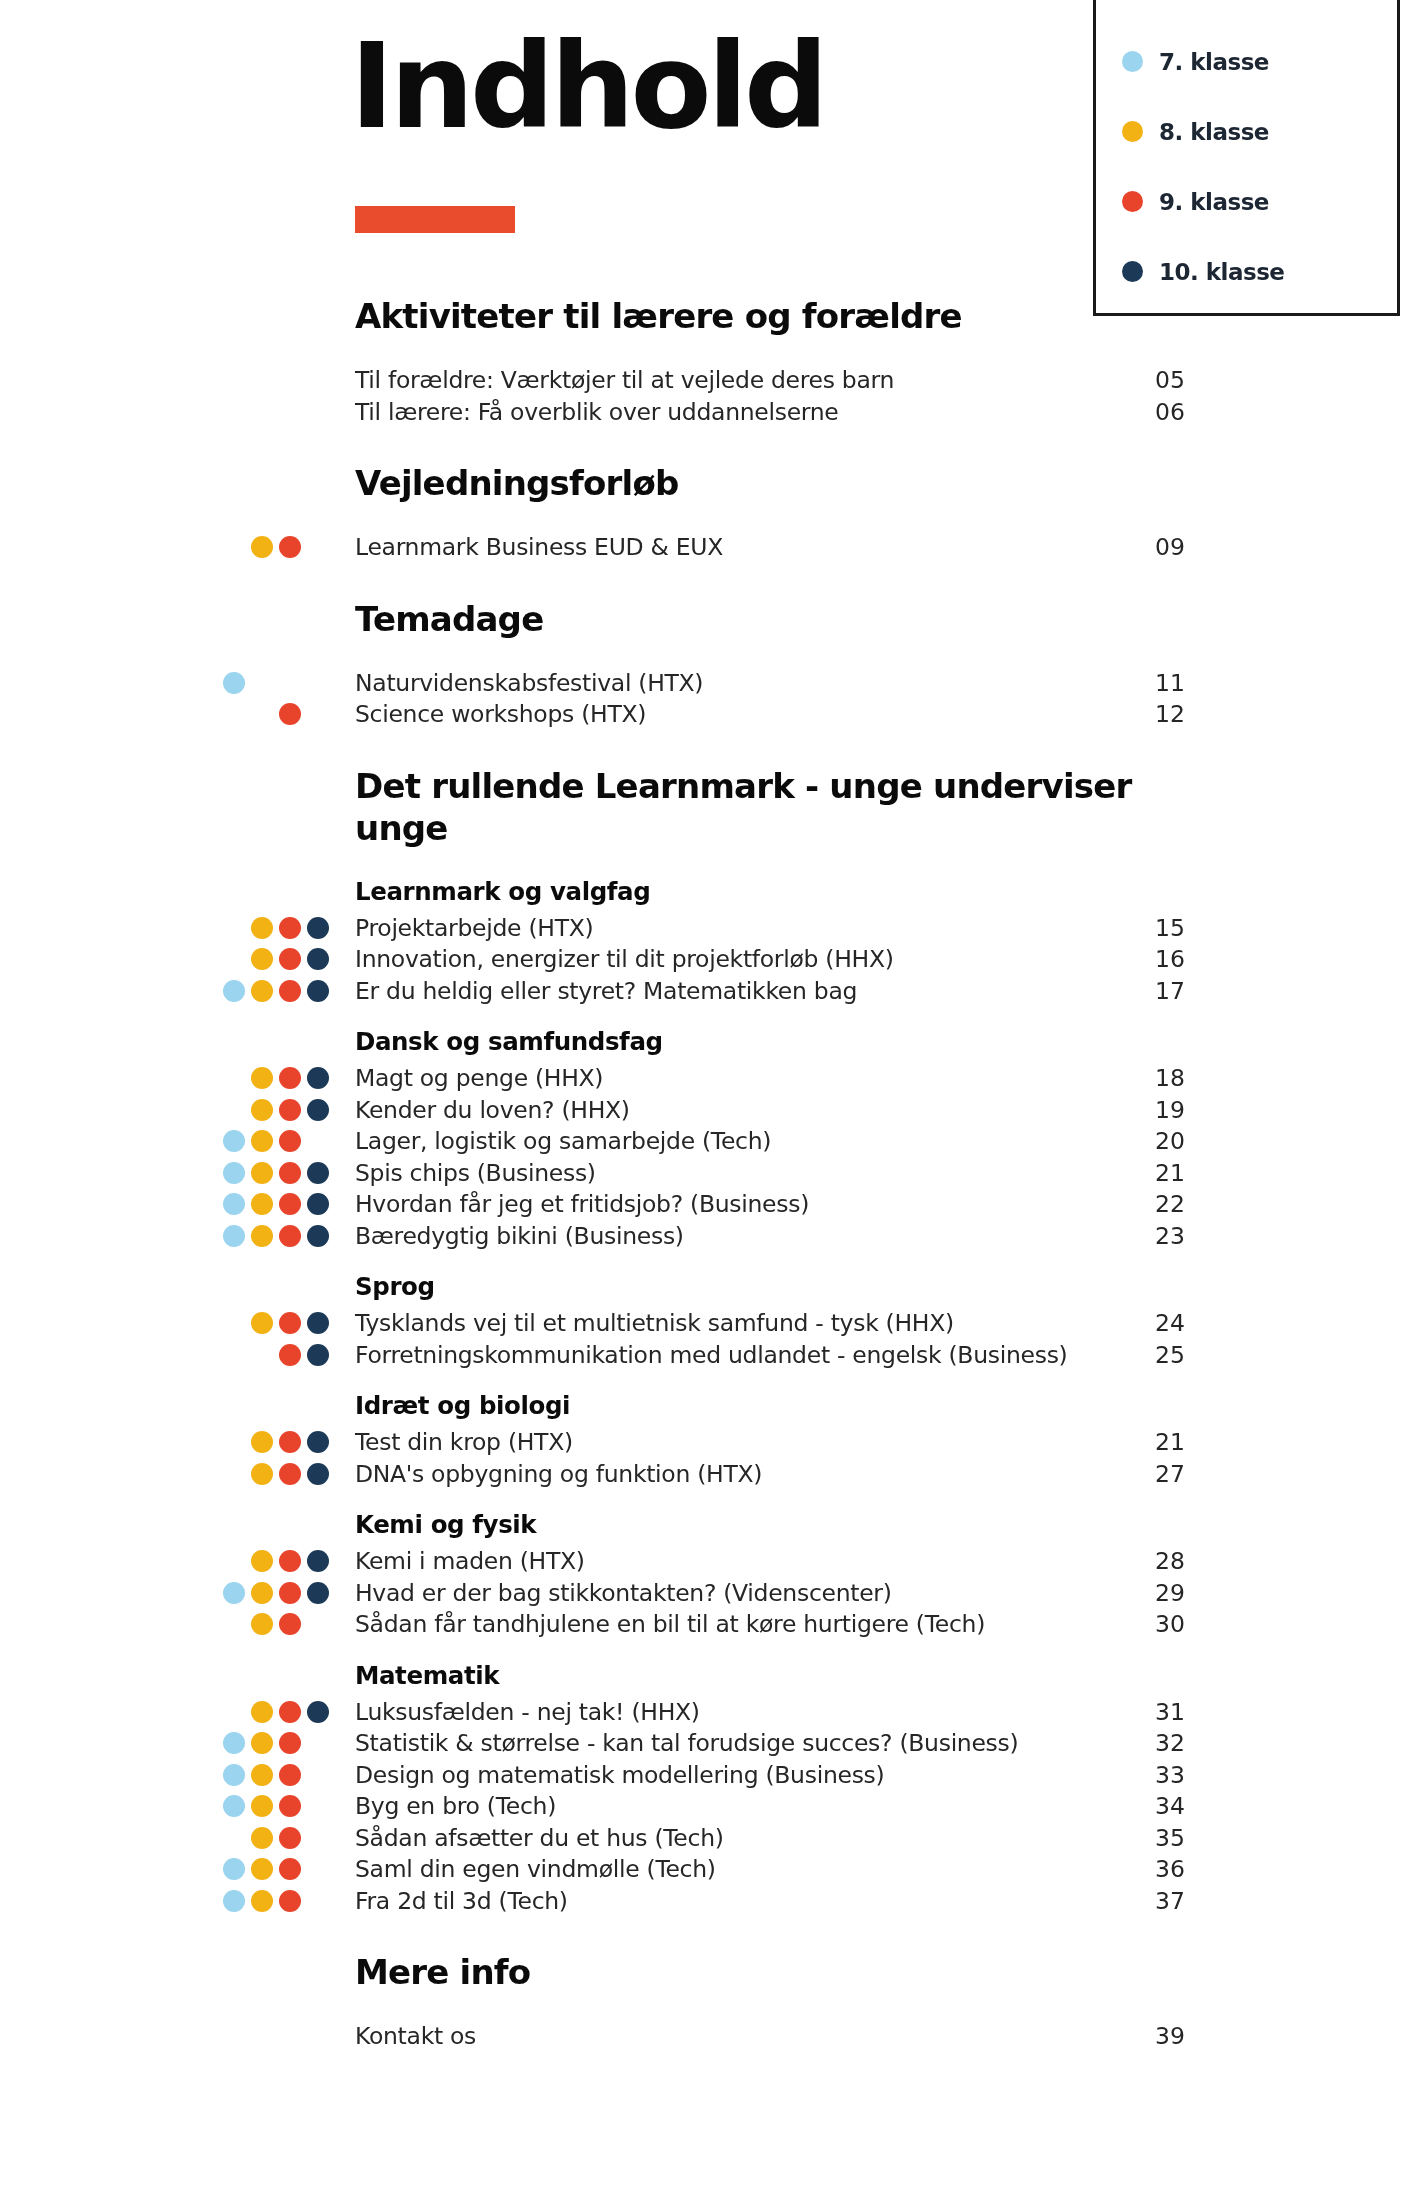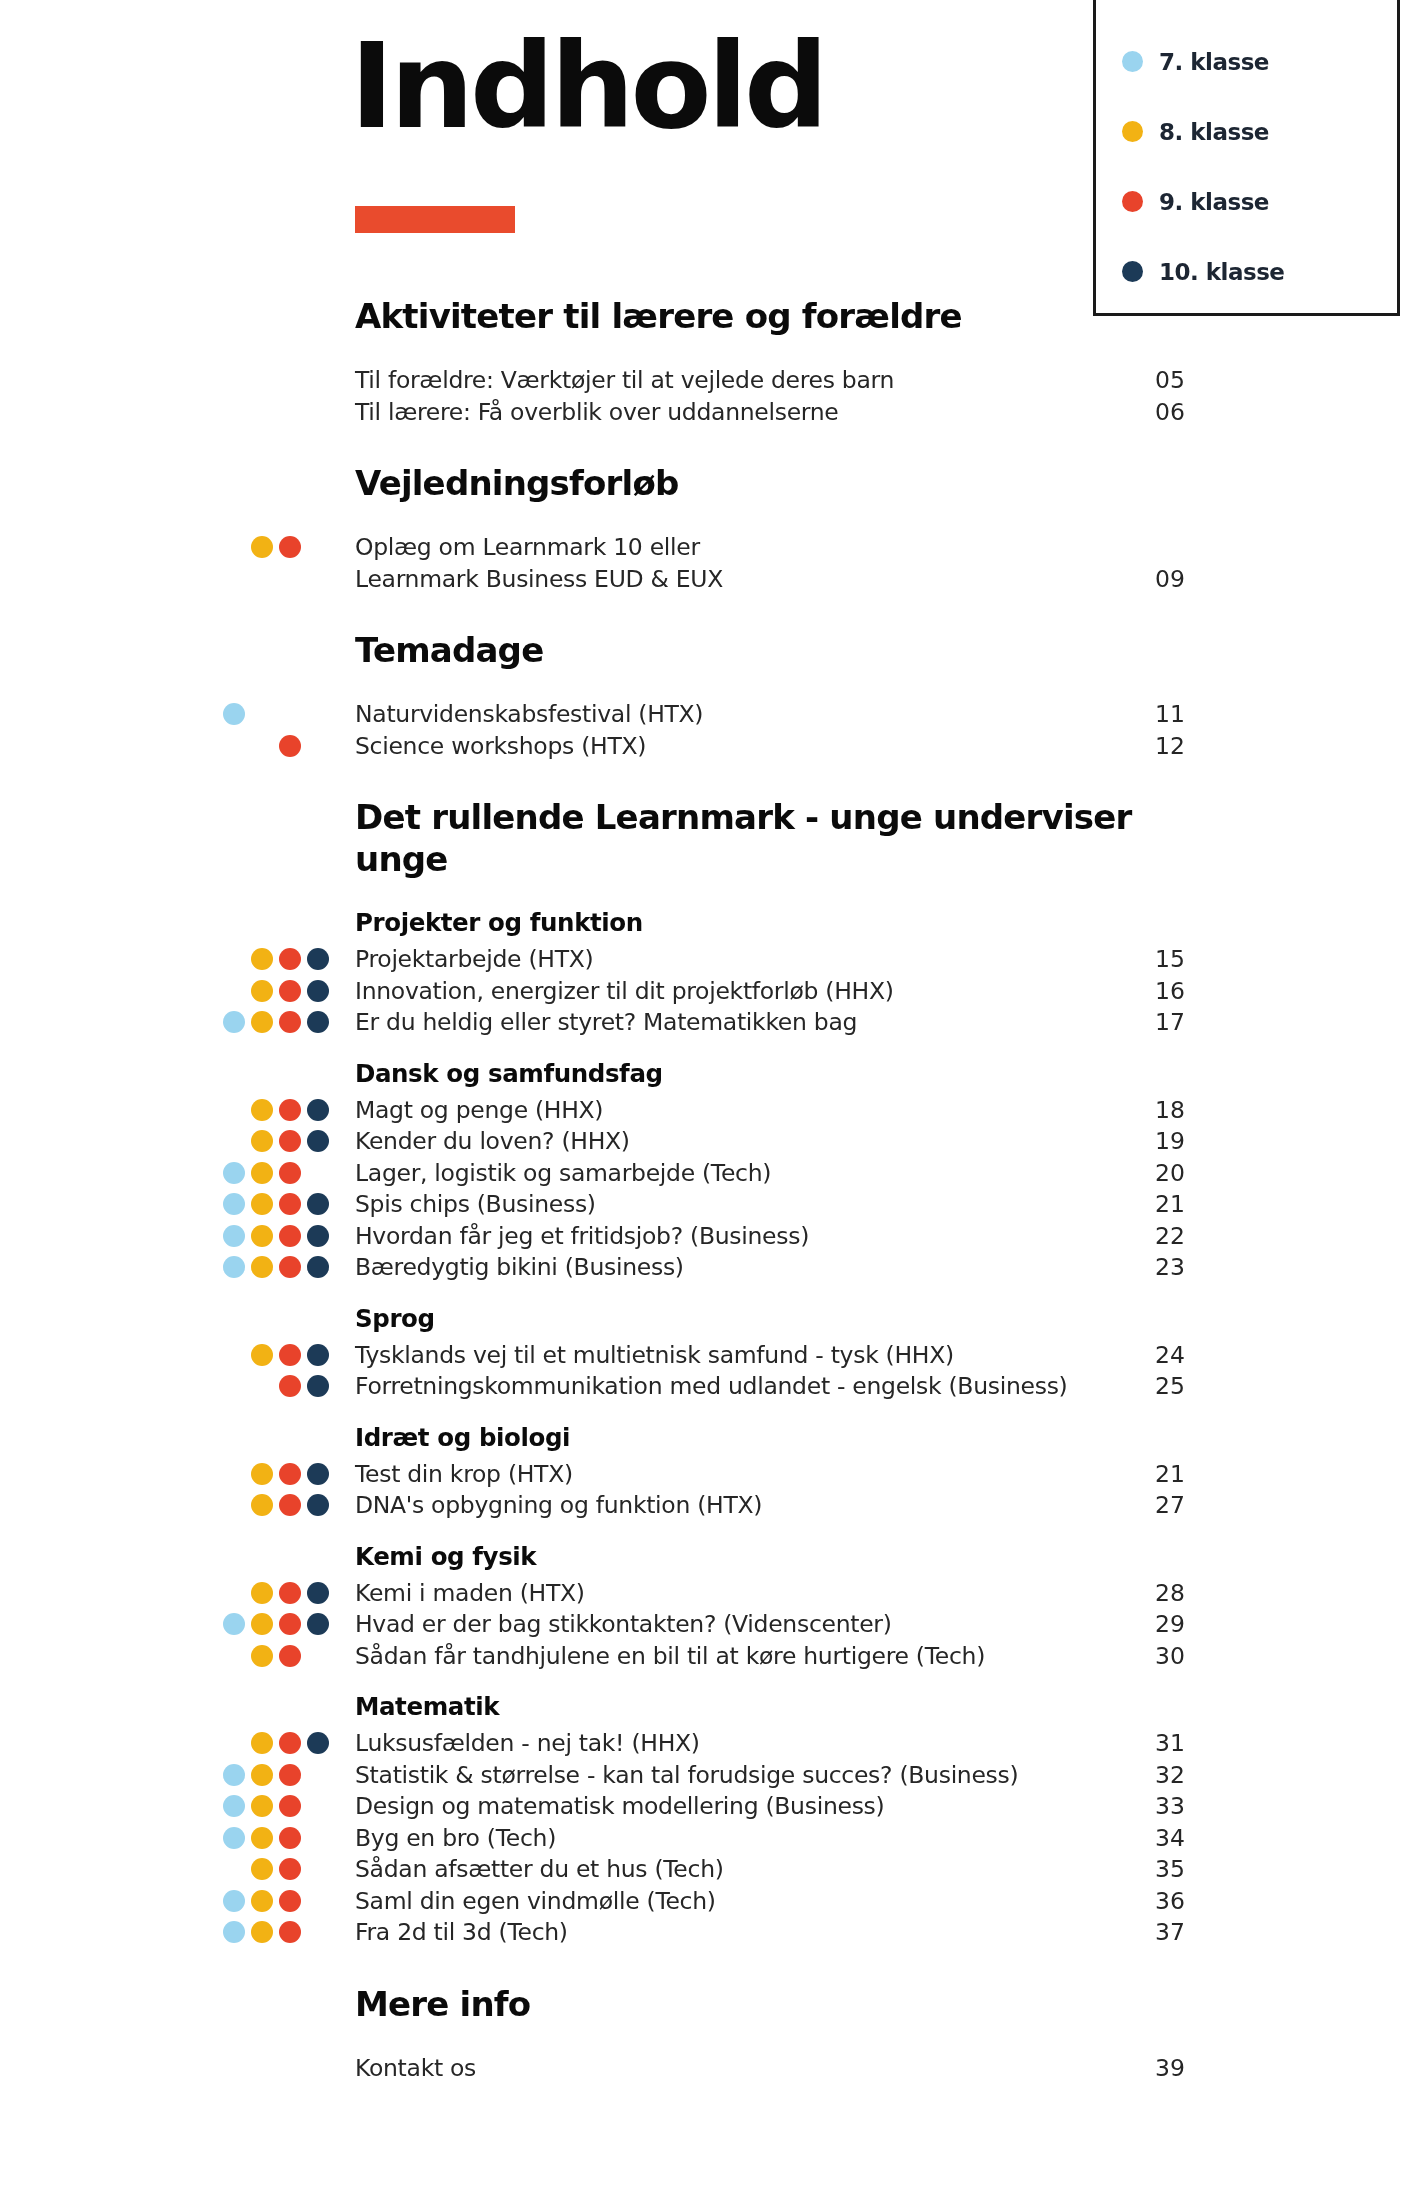--- a/index.html
+++ b/index.html
@@ -119,21 +119,20 @@
       </div>
       <div class="h2">Vejledningsforløb</div>
       <div class="row">
         <div class="dots">
           <span class="dot"></span>
           <span class="dot k8"></span>
           <span class="dot k9"></span>
           <span class="dot"></span>
         </div>
         <div class="titles">
-          <div class="line">Oplæg om Learnmark 10 eller</div>
           <div class="line">Learnmark Business EUD &amp; EUX</div>
         </div>
         <div class="pagenum">09</div>
       </div>
       <div class="h2">Temadage</div>
       <div class="row">
         <div class="dots">
           <span class="dot k7"></span>
           <span class="dot"></span>
           <span class="dot"></span>
@@ -150,21 +149,21 @@
           <span class="dot"></span>
           <span class="dot k9"></span>
           <span class="dot"></span>
         </div>
         <div class="titles">
           <div class="line">Science workshops (HTX)</div>
         </div>
         <div class="pagenum">12</div>
       </div>
       <div class="h2">Det rullende Learnmark - unge underviser unge</div>
-      <div class="h3">Projekter og funktion</div>
+      <div class="h3">Learnmark og valgfag</div>
       <div class="row">
         <div class="dots">
           <span class="dot"></span>
           <span class="dot k8"></span>
           <span class="dot k9"></span>
           <span class="dot k10"></span>
         </div>
         <div class="titles">
           <div class="line">Projektarbejde (HTX)</div>
         </div>

